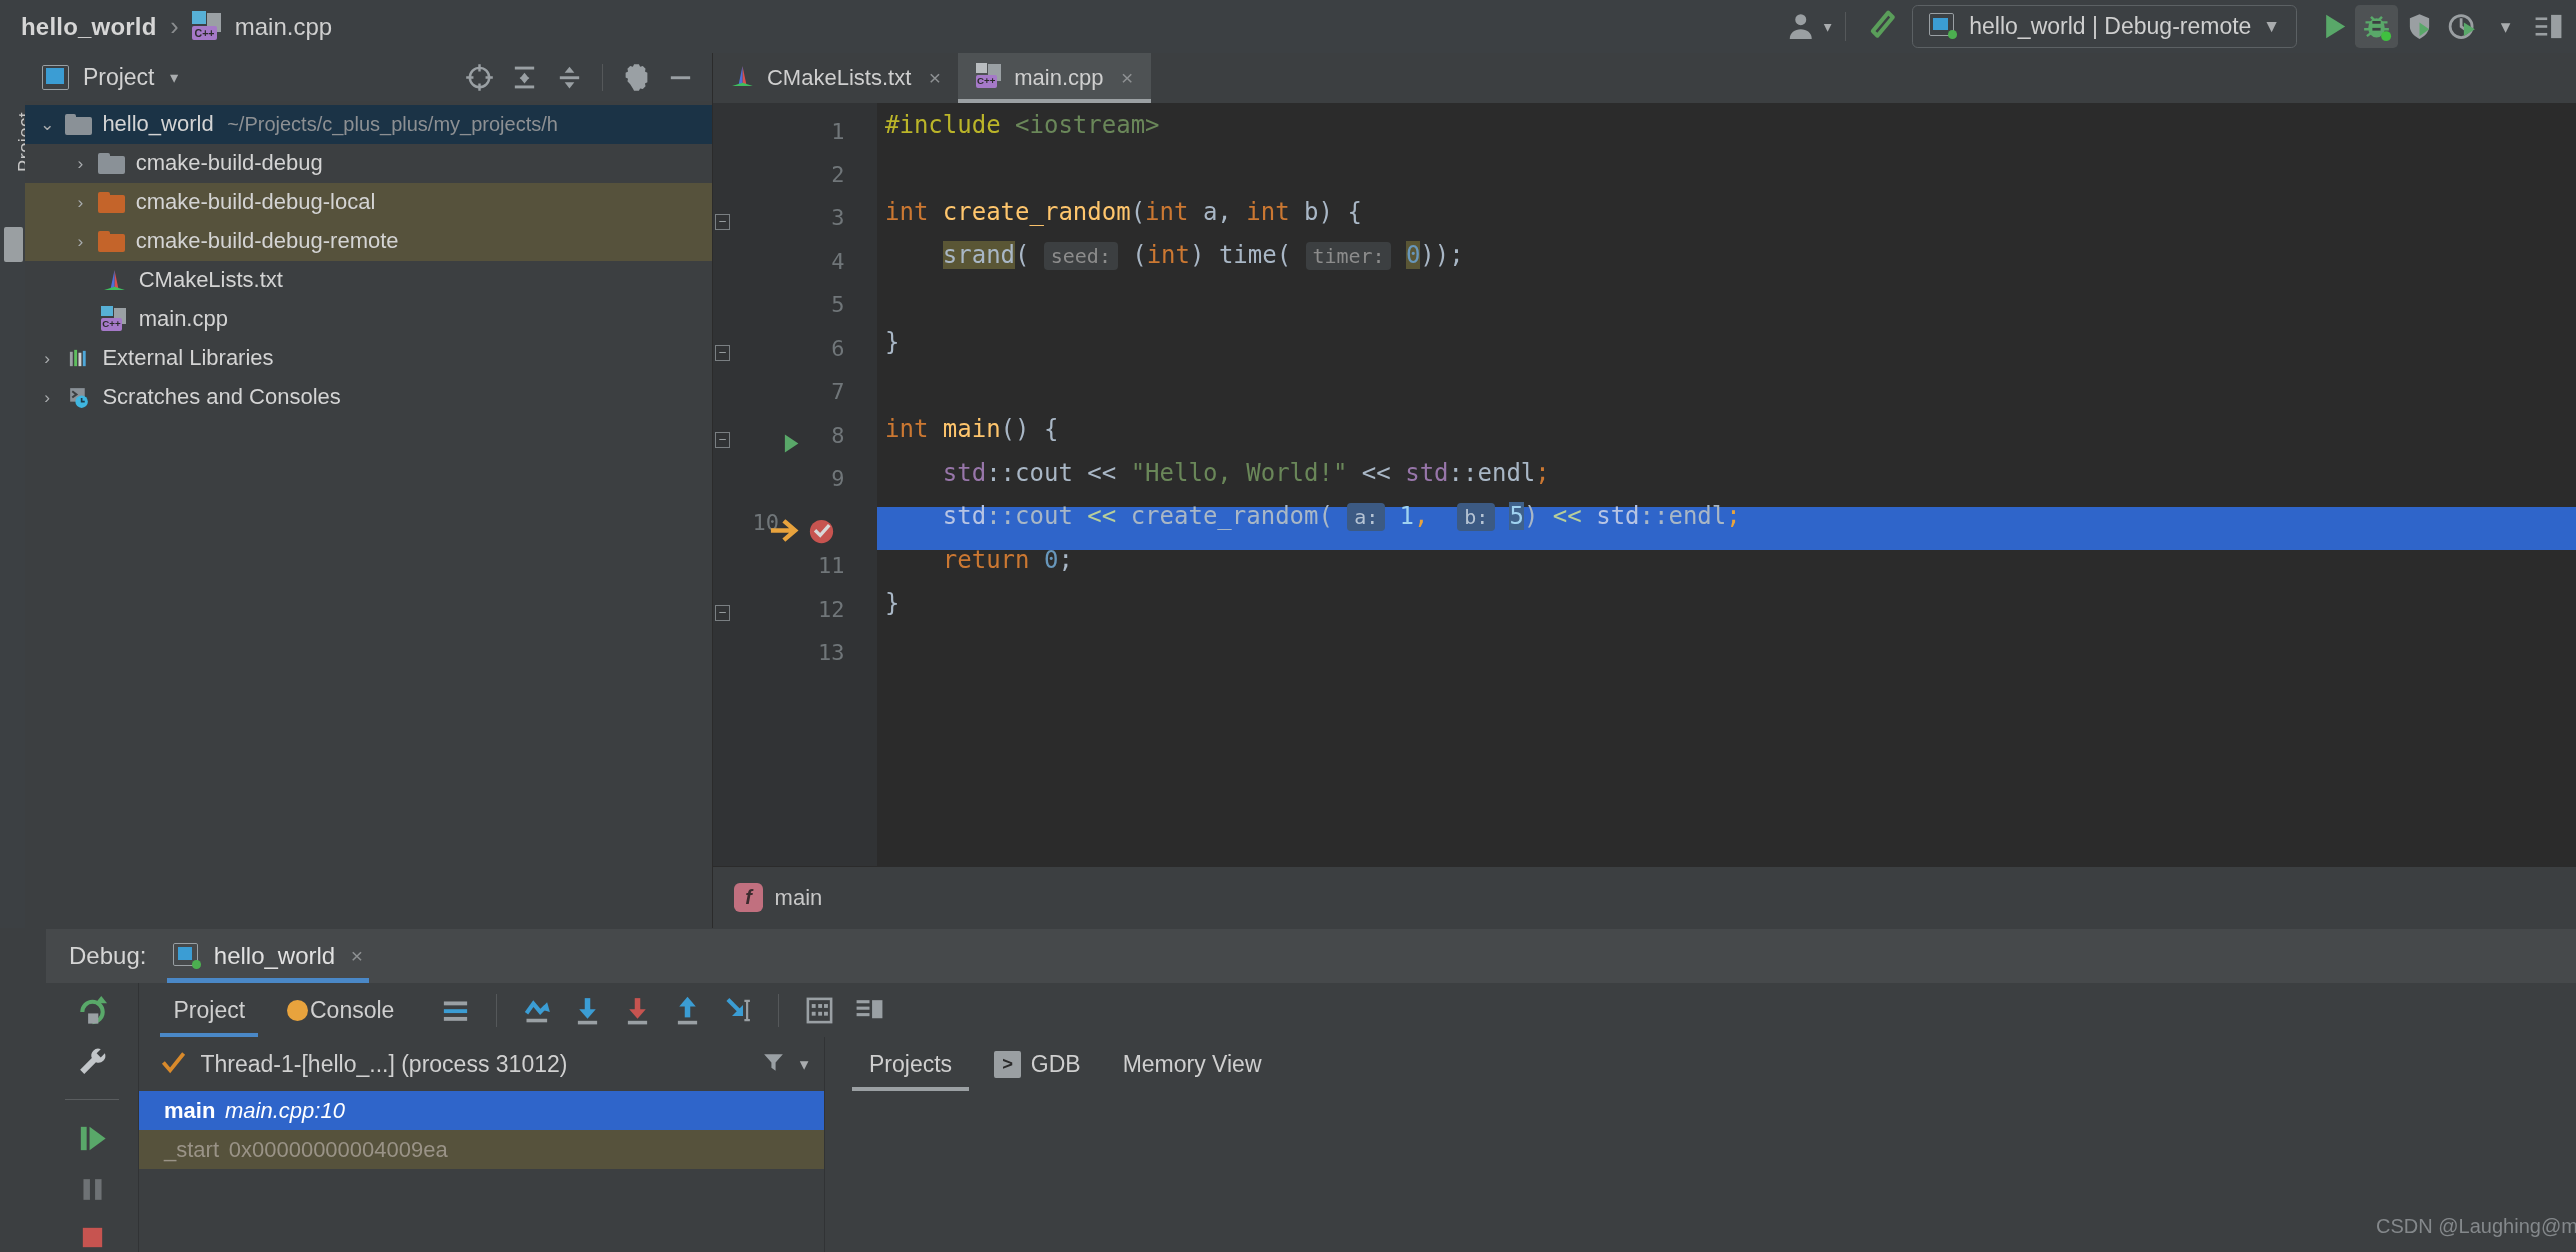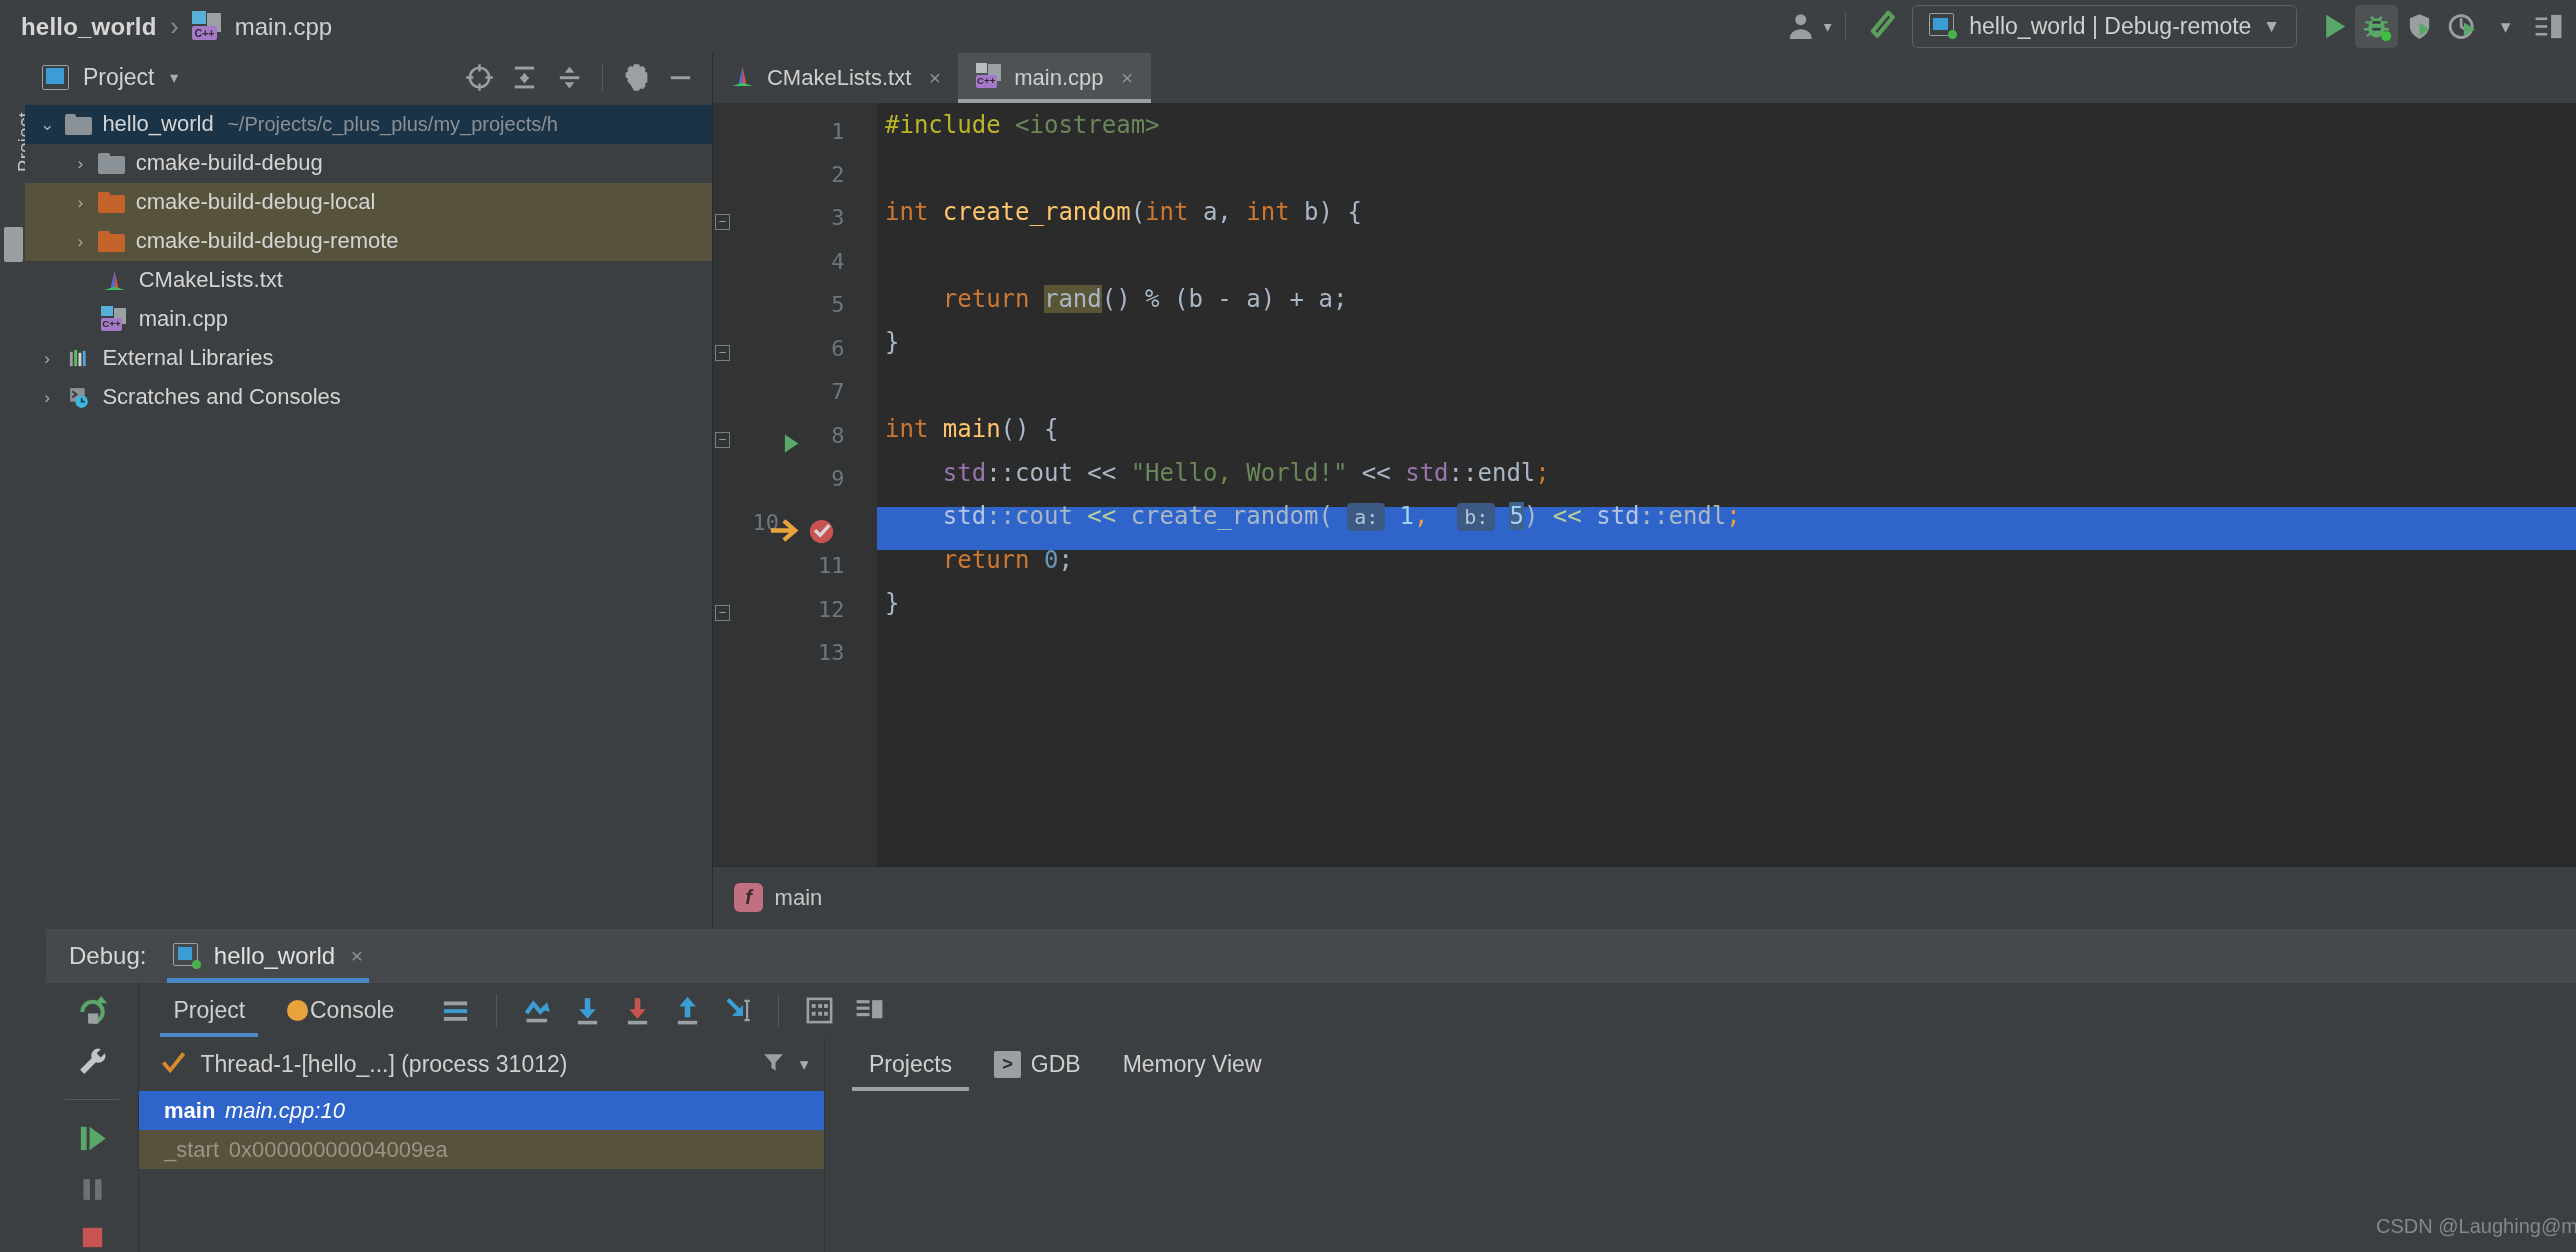--- a/index.html
+++ b/index.html
@@ -451,21 +451,21 @@
         <div class="foldmark" style="top:329px;">−</div>
         <div class="foldmark" style="top:502px;">−</div>
       </div>
 
       <div class="code-col">
         <div class="hlrow" style="top:404px;"></div>
 
         <div class="cline" style="top:1px;"><span class="txt"><span class="inc">#include</span> <span class="ang">&lt;iostream&gt;</span></span></div>
         <div class="cline" style="top:44px;"><span class="txt"></span></div>
         <div class="cline" style="top:88px;"><span class="txt"><span class="kw">int</span> <span class="fn">create_random</span>(<span class="kw">int</span> a, <span class="kw">int</span> b) {</span></div>
-        <div class="cline" style="top:175px;"><span class="txt">    <span class="kw">return</span> <span class="occ">rand</span>() % (b - a) + a;</span></div>
+        <div class="cline" style="top:131px;"><span class="txt">    <span class="occ">srand</span>( <span class="hint">seed:</span> (<span class="kw">int</span>) time( <span class="hint">timer:</span> <span class="num occ">0</span>));</span></div>
         <div class="cline" style="top:218px;"><span class="txt">}</span></div>
         <div class="cline" style="top:262px;"><span class="txt"></span></div>
         <div class="cline" style="top:305px;"><span class="txt"><span class="kw">int</span> <span class="fn">main</span>() {</span></div>
         <div class="cline" style="top:349px;"><span class="txt">    <span class="ns">std</span>::cout <span class="op">&lt;&lt;</span> <span class="str">"Hello, World!"</span> <span class="op">&lt;&lt;</span> <span class="ns">std</span>::endl<span class="kw">;</span></span></div>
         <div class="cline" style="top:392px;"><span class="txt">    <span class="ns" style="color:#b7c4e4;">std</span>::cout <span style="color:#b8cf9a;">&lt;&lt;</span> create_random( <span class="hint-b">a:</span> <span style="color:#9fd2f0;">1</span><span style="color:#e8a33d;">,</span>  <span class="hint-b">b:</span> <span style="color:#9fd2f0;" class="occ-b">5</span>) <span style="color:#b8cf9a;">&lt;&lt;</span> <span class="ns" style="color:#b7c4e4;">std</span>::endl<span style="color:#e8a33d;">;</span></span></div>
         <div class="cline" style="top:436px;"><span class="txt">    <span class="kw">return</span> <span class="num">0</span>;</span></div>
         <div class="cline" style="top:479px;"><span class="txt">}</span></div>
         <div class="cline" style="top:523px;"><span class="txt"></span></div>
       </div>
     </div>

